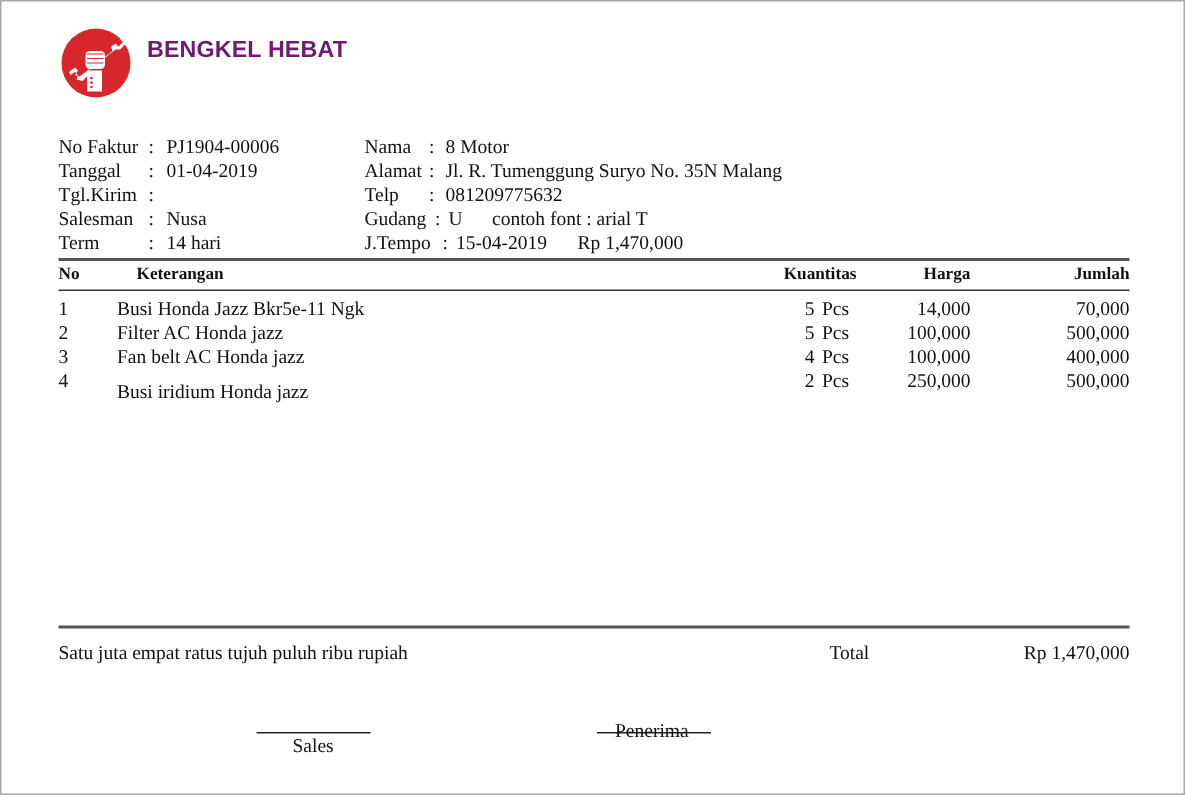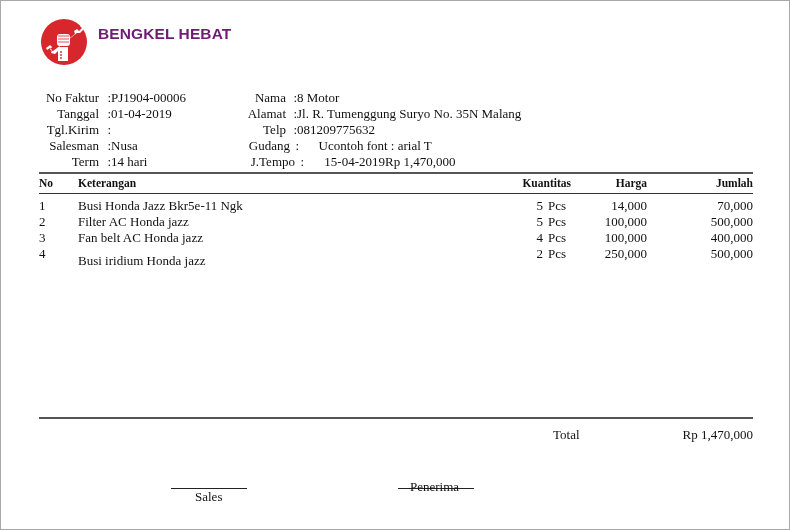--- a/index.html
+++ b/index.html
@@ -17,21 +17,21 @@
     }
     .company-addr {
       left: 97px; top: 43px; font-family: "Liberation Sans", sans-serif;
       font-size: 11px; color: #222;
     }
     .company-addr .phone { margin-left: 12px; }
     .title {
       left: 308px; top: 69px; font-size: 16px; font-weight: bold; letter-spacing: 0.2px;
     }
     .info { font-size: 13px; line-height: 16px; }
-    .info .row { display: flex; height: 16px; text-align: right; }
+    .info .row { display: flex; height: 16px; }
     .left-info { left: 38px; top: 89px; }
     .left-info .lbl { width: 60px; }
     .left-info .sep { width: 12px; }
     .right-info { left: 242px; top: 89px; }
     .line { position: absolute; left: 38px; width: 714px; background: #555; }
     .line.top { top: 171px; height: 1.5px; }
     .line.head { top: 192px; height: 1px; background: #333; }
     .line.bottom { top: 416px; height: 1.5px; }
     .table-head { top: 176px; font-size: 11.5px; font-weight: bold; }
     .cell-r { text-align: right; }
@@ -121,21 +121,21 @@
       <span style="width:9px">:</span>
       <span style="width:81px">15-04-2019</span>
       <span>Rp  1,470,000</span>
     </div>
   </div>
 
   <div class="line top"></div>
   <div class="line head"></div>
 
   <div class="abs table-head" style="left:38px;">No</div>
-  <div class="abs table-head" style="left:77px;text-align:center;">Keterangan</div>
+  <div class="abs table-head" style="left:90px;text-align:center;">Keterangan</div>
   <div class="abs table-head cell-r" style="left:500px; width:70px;">Kuantitas</div>
   <div class="abs table-head cell-r" style="left:580px; width:66px;">Harga</div>
   <div class="abs table-head cell-r" style="left:680px; width:72px;">Jumlah</div>
 
   <div>
 
     <div class="abs trow" style="left:38px; top:197px;">1</div>
     <div class="abs trow" style="left:77px; top:197px;">Busi Honda Jazz Bkr5e-11 Ngk</div>
     <div class="abs trow cell-r" style="left:520px; width:22px; top:197px;">5</div>
     <div class="abs trow" style="left:547px; top:197px;">Pcs</div>
@@ -159,20 +159,21 @@
     <div class="abs trow" style="left:38px; top:245px;">4</div>
     <div class="abs trow" style="left:77px; top:252px;">Busi iridium Honda jazz</div>
     <div class="abs trow cell-r" style="left:520px; width:22px; top:245px;">2</div>
     <div class="abs trow" style="left:547px; top:245px;">Pcs</div>
     <div class="abs trow cell-r" style="left:580px; width:66px; top:245px;">250,000</div>
     <div class="abs trow cell-r" style="left:680px; width:72px; top:245px;">500,000</div>
   </div>
 
   <div class="line bottom"></div>
 
+  <div class="abs footer" style="left:38px;">Satu juta empat ratus tujuh puluh ribu rupiah</div>
   <div class="abs footer" style="left:552px;">Total</div>
   <div class="abs footer cell-r" style="left:640px; width:112px;">Rp  1,470,000</div>
 
   <div class="sig-line" style="left:170px; top:487px; width:76px;"></div>
   <div class="abs sig-label" style="left:194px; top:488px;">Sales</div>
   <div class="sig-line" style="left:397px; top:487px; width:76px;"></div>
   <div class="abs sig-label" style="left:409px; top:478px;">Penerima</div>
 
 </div>
 

